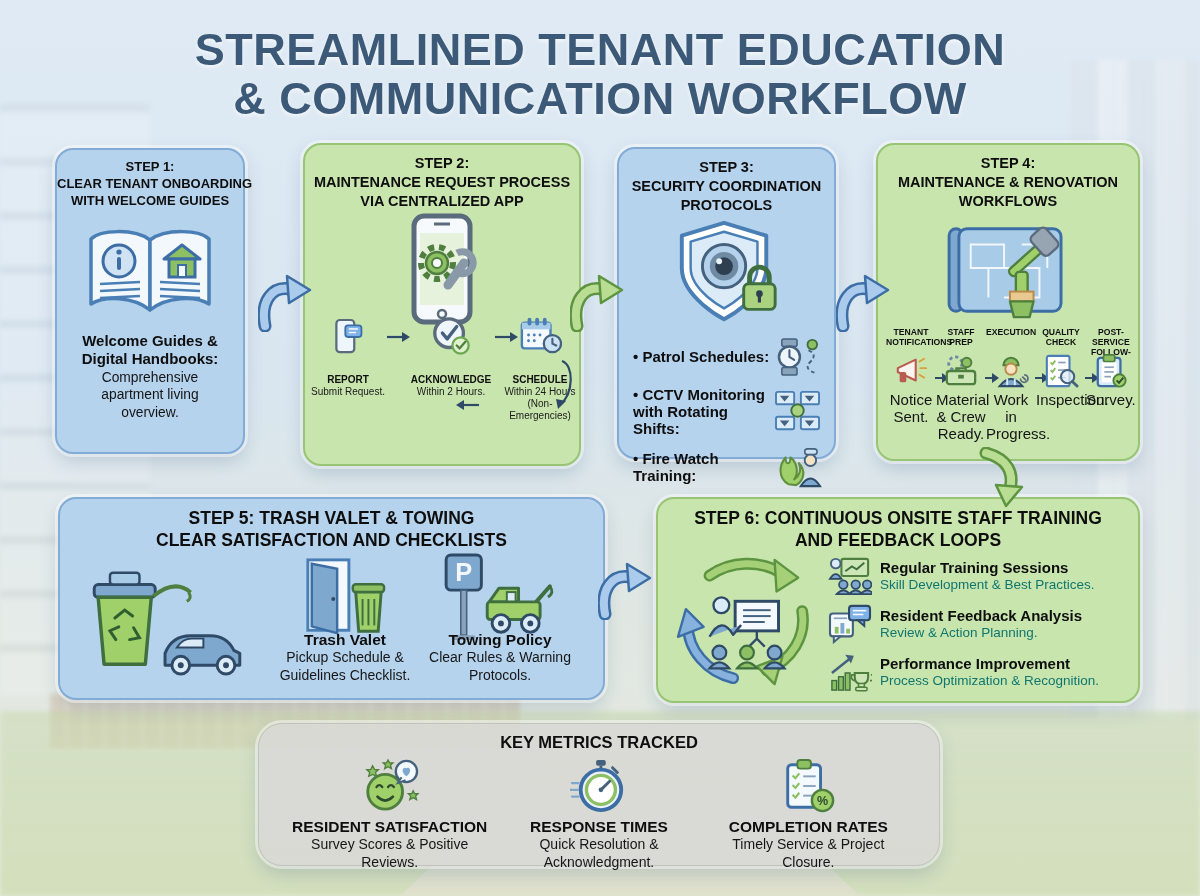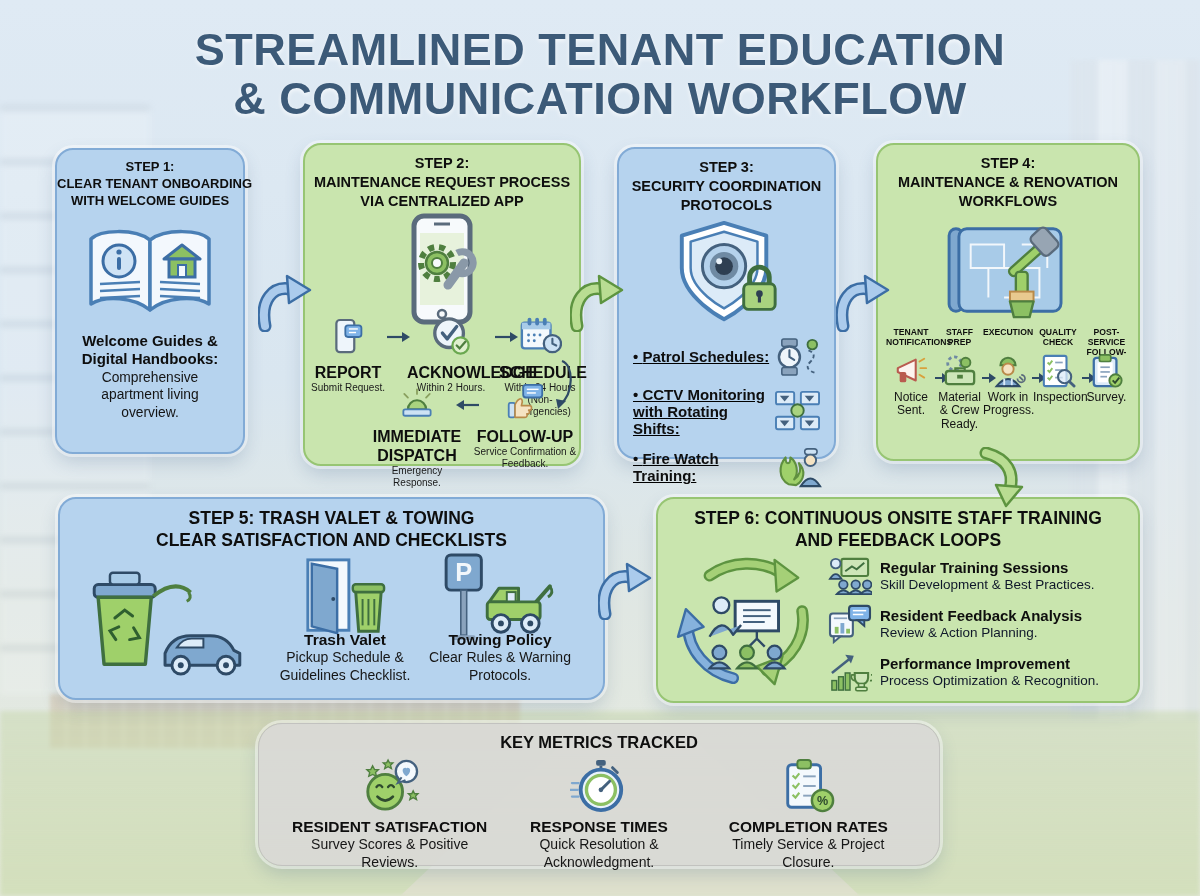--- a/index.html
+++ b/index.html
@@ -41,50 +41,50 @@
 
   .icon-center{display:flex;justify-content:center;}
 
   
   .s1-heading{margin-top:8px;text-align:center;font-weight:800;font-size:15px;line-height:1.25;color:#0e0e0e;padding:0 12px;}
   .s1-body{text-align:center;font-size:13.8px;line-height:1.25;color:#141414;padding:0 28px;}
 
   
   .flow{position:absolute;left:0;top:0;width:100%;height:100%;}
   .flow-item{position:absolute;text-align:center;}
-  .flabel{font-weight:800;font-size:16px;color:#0e0e0e;line-height:1.2;margin-top:2px;}
+  .flabel{font-weight:800;font-size:10px;color:#0e0e0e;line-height:1.2;margin-top:13px;}
   .fsub{font-size:10px;color:#1a1a1a;line-height:1.18;}
   .mini-arrow{position:absolute;}
 
   
-  .bullets{padding:6px 10px 0 14px;text-decoration:underline;}
+  .bullets{padding:6px 10px 0 14px;}
   .bullet-row{display:flex;align-items:center;margin-bottom:9px;}
   .bullet-text{flex:1;font-weight:800;font-size:15px;line-height:1.15;color:#0e0e0e;}
   .bullet-text::before{content:"• ";}
   .bullet-icon{width:52px;display:flex;justify-content:center;}
 
   
   .phases{display:flex;justify-content:space-between;padding:4px 8px 0 8px;}
   .phase{width:50px;text-align:center;position:relative;}
   .phase-h{font-weight:800;font-size:8.6px;line-height:1.2;color:#0e0e0e;height:24px;}
   .phase-icon{height:40px;display:flex;align-items:center;justify-content:center;}
-  .phase-c{font-size:12px;line-height:1.15;color:#141414;}
+  .phase-c{font-size:15px;line-height:1.15;color:#141414;}
   .phase-join{position:absolute;top:46px;}
 
   
   .s5-caption{position:absolute;text-align:center;}
   .s5-caption .t{font-weight:800;font-size:15.5px;color:#0e0e0e;}
   .s5-caption .s{font-size:14px;line-height:1.25;color:#161616;}
 
   
   .s6-row{display:flex;padding:2px 10px 0 14px;}
   .s6-items{flex:1;display:flex;flex-direction:column;gap:8px;margin-left:8px;margin-top:2px;}
   .s6-item{display:flex;align-items:center;gap:8px;}
   .s6-text .t{font-weight:800;font-size:15px;color:#0e0e0e;line-height:1.2;}
-  .s6-text .s{font-size:13.5px;color:#0f172a;line-height:1.2;}
+  .s6-text .s{font-size:13.5px;color:#0f766e;line-height:1.2;}
 
   
   .m-title{text-align:center;font-weight:800;font-size:16.5px;color:#0e0e0e;padding-top:9px;}
   .m-row{display:flex;justify-content:space-around;padding:4px 26px 0 26px;}
   .m-col{width:200px;text-align:center;}
   .m-icon{height:58px;display:flex;align-items:flex-end;justify-content:center;}
   .m-col .t{font-weight:800;font-size:15.5px;color:#0e0e0e;margin-top:4px;}
   .m-col .s{font-size:14px;line-height:1.25;color:#161616;}
 
   .flow-arrow{position:absolute;z-index:3;}
@@ -212,49 +212,25 @@
         </svg>
         <div class="flabel">SCHEDULE</div>
         <div class="fsub">Within 24 Hours (Non-Emergencies)</div>
       </div>
 
       <svg class="mini-arrow" style="left:243px;top:214px;" width="30" height="58" viewBox="0 0 30 58">
         <path d="M14 2 C26 6 26 34 12 46" fill="none" stroke="#2e4a66" stroke-width="2.2"></path>
         <polygon points="18,42 10,50 8,40" fill="#2e4a66"></polygon>
       </svg>
 
-      <div class="flow-item" style="left:66px;top:240px;width:92px;">
-        <svg width="40" height="36" viewBox="0 0 44 38">
-          <path d="M12 26 A10 10 0 0 1 32 26 Z" fill="#a9d37f" stroke="#4f7f3f" stroke-width="2.4"></path>
-          <rect x="7" y="26" width="30" height="7" rx="2" fill="#cde2f4" stroke="#4a7fb5" stroke-width="2"></rect>
-          <g stroke="#8aa05f" stroke-width="2" stroke-linecap="round">
-            <line x1="22" y1="4" x2="22" y2="9"></line>
-              <line x1="8" y1="9" x2="12" y2="13"></line>
-              <line x1="36" y1="9" x2="32" y2="13"></line>
-          </g>
-        </svg>
-        <div class="flabel">IMMEDIATE DISPATCH</div>
-        <div class="fsub">Emergency Response.</div>
-      </div>
       <svg class="mini-arrow" style="left:150px;top:254px;" width="26" height="12" viewBox="0 0 26 12">
         <line x1="24" y1="6" x2="8" y2="6" stroke="#2e4a66" stroke-width="2.2"></line>
           <polygon points="9,1 1,6 9,11" fill="#2e4a66"></polygon>
       </svg>
 
-      <div class="flow-item" style="left:168px;top:238px;width:104px;">
-        <svg width="40" height="38" viewBox="0 0 44 42">
-          <rect x="20" y="2" width="21" height="14" rx="3" fill="#7fb3e8" stroke="#3c6ea5" stroke-width="2"></rect>
-          <line x1="24" y1="7" x2="37" y2="7" stroke="#fff" stroke-width="1.6"></line>
-          <line x1="24" y1="11" x2="34" y2="11" stroke="#fff" stroke-width="1.6"></line>
-          <rect x="4" y="22" width="7" height="16" rx="2" fill="#cde2f4" stroke="#4a7fb5" stroke-width="2"></rect>
-          <path d="M11 24 c3-7 8-9 8-3 l-1 4 h9 c3 0 3 5 0 5 h-1 c2 2 1 4-1 4 h-1 c1 2 0 4-2 4 h-11 z" fill="#f5e3c3" stroke="#b98a4a" stroke-width="1.8" stroke-linejoin="round"></path>
-        </svg>
-        <div class="flabel">FOLLOW-UP</div>
-        <div class="fsub">Service Confirmation &amp; Feedback.</div>
-      </div>
     </div>
   </section>
 
   <div class="flow-arrow" style="left:570px;top:270px;">
     <svg width="54" height="62" viewBox="0 0 54 62">
       <path d="M7 56 C2 30 15 16 32 19" fill="none" stroke="#5d9440" stroke-width="13" stroke-linecap="round"></path>
       <path d="M7 56 C2 30 15 16 32 19" fill="none" stroke="#b9dd92" stroke-width="8" stroke-linecap="round"></path>
       <polygon points="29,6 52,20 31,33" fill="#b9dd92" stroke="#5d9440" stroke-width="2.5" stroke-linejoin="round"></polygon>
     </svg>
   </div>

